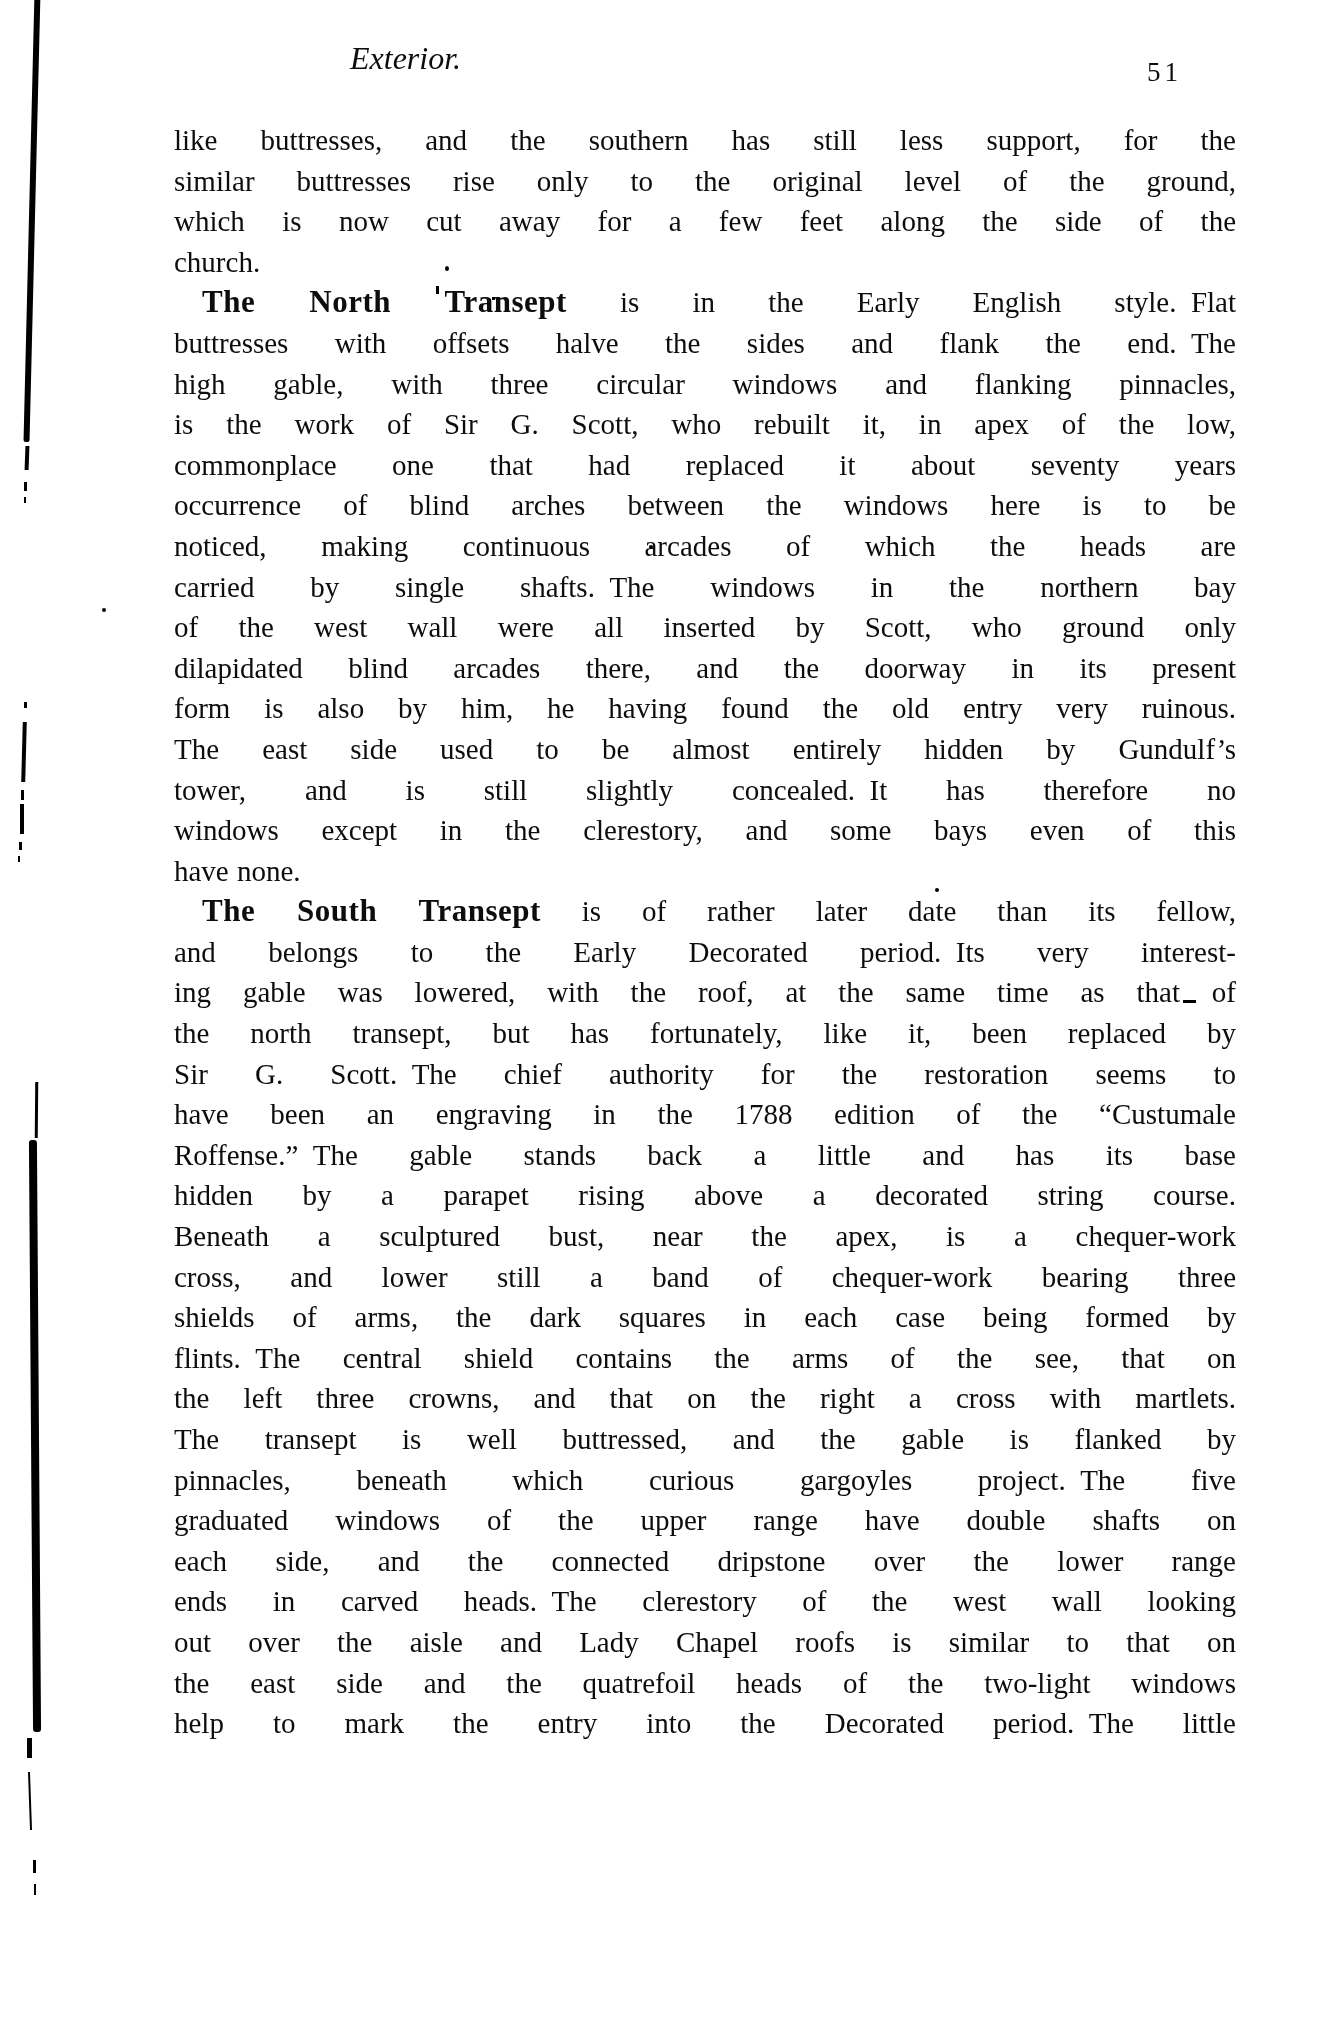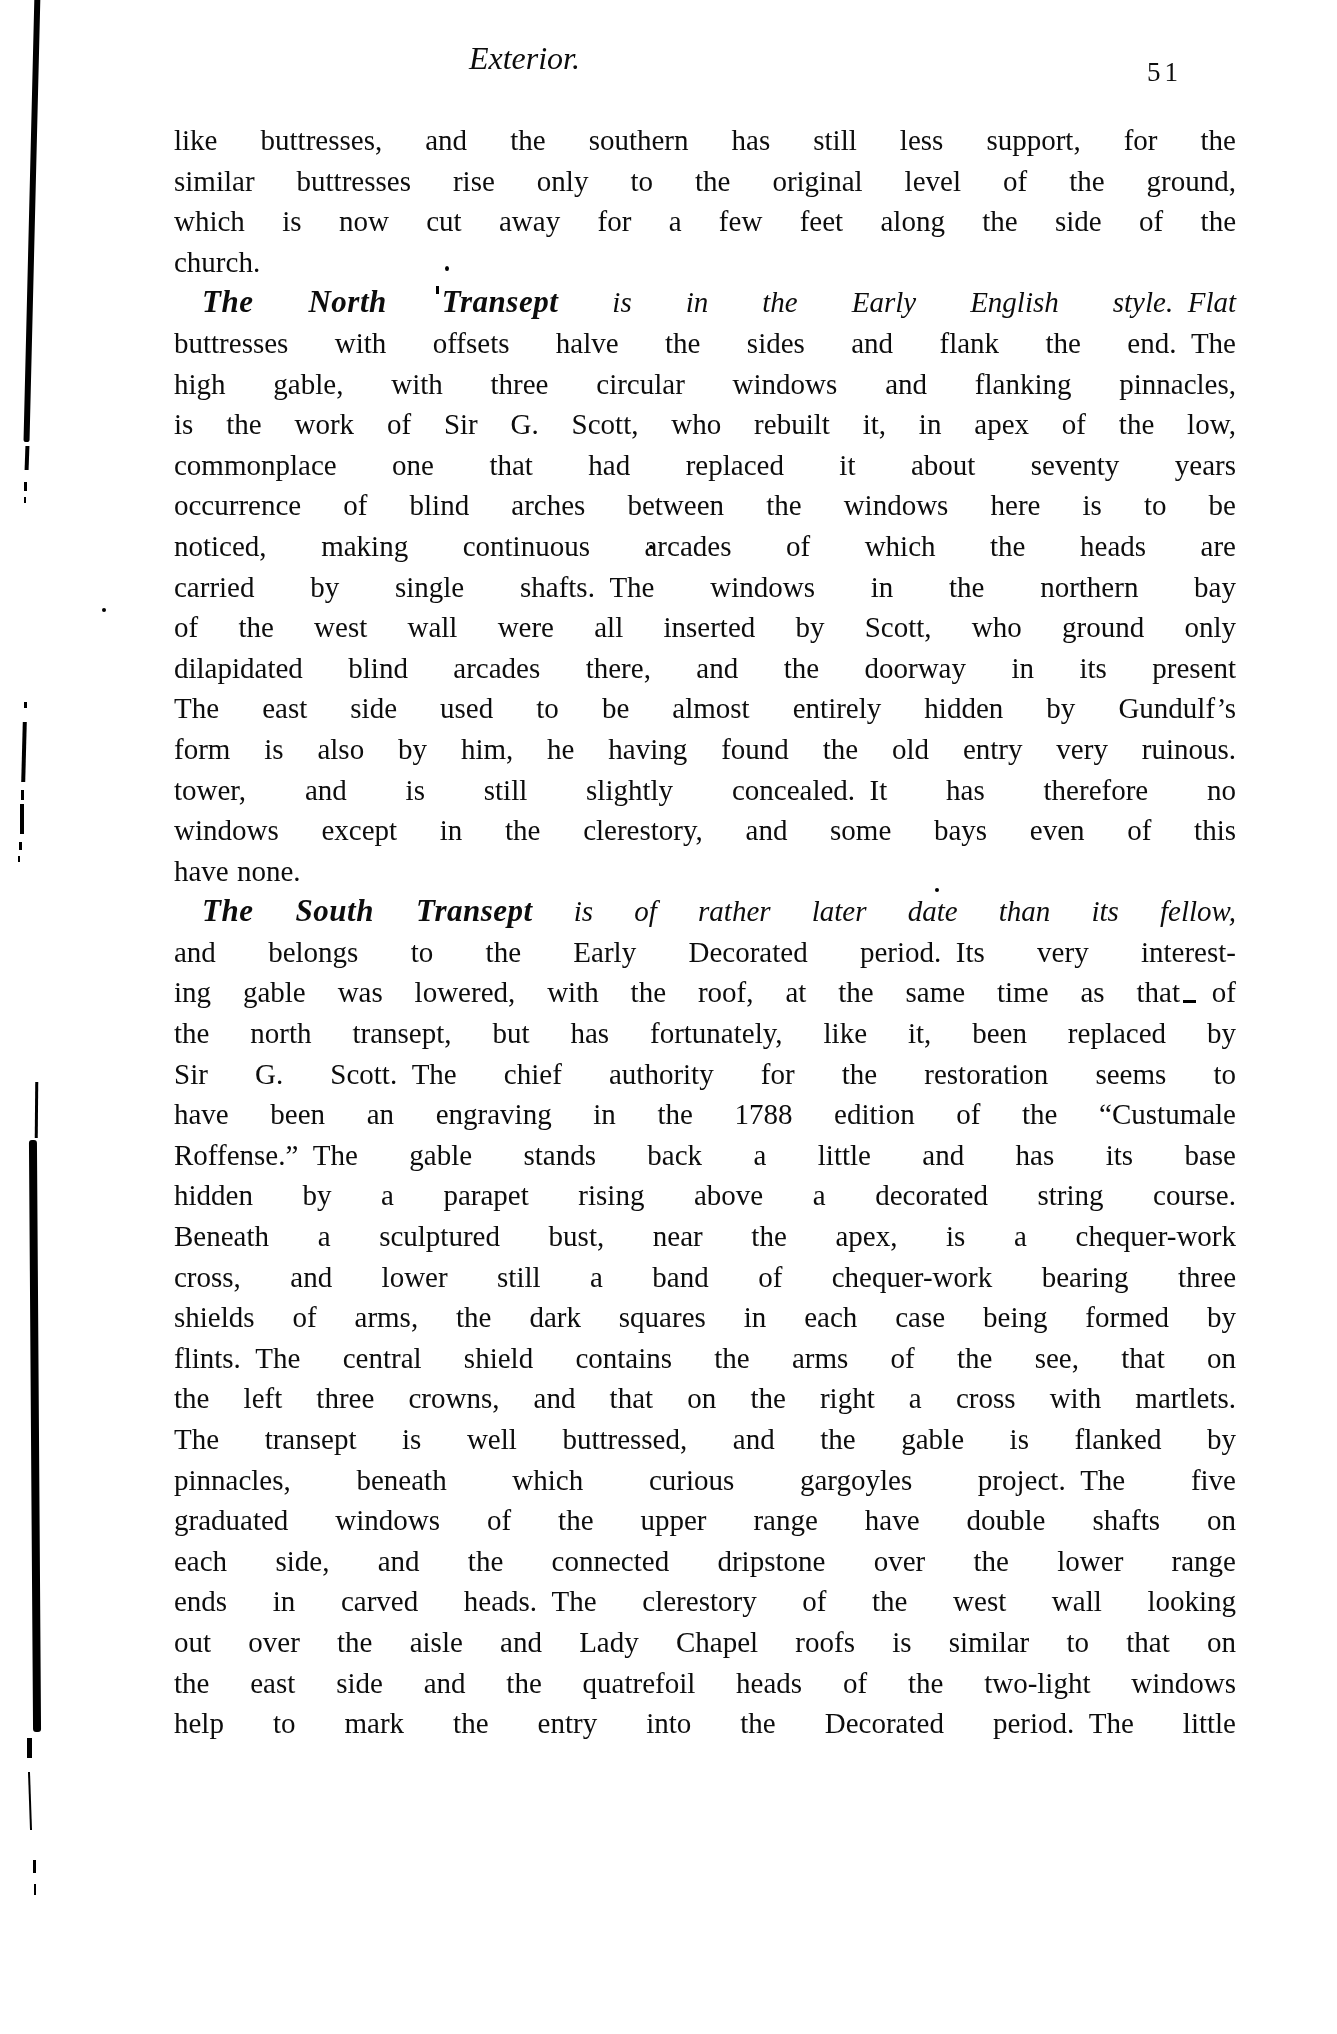--- a/index.html
+++ b/index.html
@@ -7,38 +7,38 @@
     position:relative;
     width:1337px;height:2034px;
     background:#ffffff;
     overflow:hidden;
     font-family:"Liberation Serif","DejaVu Serif",serif;
     color:#0d0d0d;
     margin:0 auto;
   }
   .running-head{
     position:absolute;top:40px;left:350px;width:230px;
-    text-align:right;font-style:italic;font-size:32px;
+    text-align:left;font-style:italic;font-size:32px;
     white-space:nowrap;
   }
   .pagenum{
     position:absolute;top:57px;left:1147px;
     font-size:27px;letter-spacing:4px;
   }
   .body-block{
     position:absolute;left:130px;top:120px;width:1062px;
     font-size:29px;line-height:40.6px;margin-left:44px;
   }
   .line{
     text-align:justify;
     text-align-last:justify;
     word-spacing:1px;
   }
   .line.end{text-align-last:left;}
-  .line.indent{text-indent:28px;font-style:italic;}
+  .line.indent{text-indent:28px;}
   .lead{
     font-weight:bold;font-size:31px;letter-spacing:0.5px;
   }
   
   .mark{position:absolute;background:#000;}
 </style>
 </head>
 <body>
 
 <div class="page">
@@ -57,22 +57,22 @@
         <div class="line indent"><span class="lead">The North Transept</span><span> is in the Early English style. Flat</span></div>
         <div class="line"><span>buttresses with offsets halve the sides and flank the end. The</span></div>
         <div class="line"><span>high gable, with three circular windows and flanking pinnacles,</span></div>
         <div class="line"><span>is the work of Sir G. Scott, who rebuilt it, in apex of the low,</span></div>
         <div class="line"><span>commonplace one that had replaced it about seventy years</span></div>
         <div class="line"><span>occurrence of blind arches between the windows here is to be</span></div>
         <div class="line"><span>noticed, making continuous arcades of which the heads are</span></div>
         <div class="line"><span>carried by single shafts. The windows in the northern bay</span></div>
         <div class="line"><span>of the west wall were all inserted by Scott, who ground only</span></div>
         <div class="line"><span>dilapidated blind arcades there, and the doorway in its present</span></div>
+        <div class="line"><span>form is also by him, he having found the old entry very ruinous.</span></div>
         <div class="line"><span>The east side used to be almost entirely hidden by Gundulf’s</span></div>
-        <div class="line"><span>form is also by him, he having found the old entry very ruinous.</span></div>
         <div class="line"><span>tower, and is still slightly concealed. It has therefore no</span></div>
         <div class="line"><span>windows except in the clerestory, and some bays even of this</span></div>
         <div class="line end"><span>have none.</span></div>
       </div>
       <div>
         <div class="line indent"><span class="lead">The South Transept</span><span> is of rather later date than its fellow,</span></div>
         <div class="line"><span>and belongs to the Early Decorated period. Its very interest-</span></div>
         <div class="line"><span>ing gable was lowered, with the roof, at the same time as that of</span></div>
         <div class="line"><span>the north transept, but has fortunately, like it, been replaced by</span></div>
         <div class="line"><span>Sir G. Scott. The chief authority for the restoration seems to</span></div>

